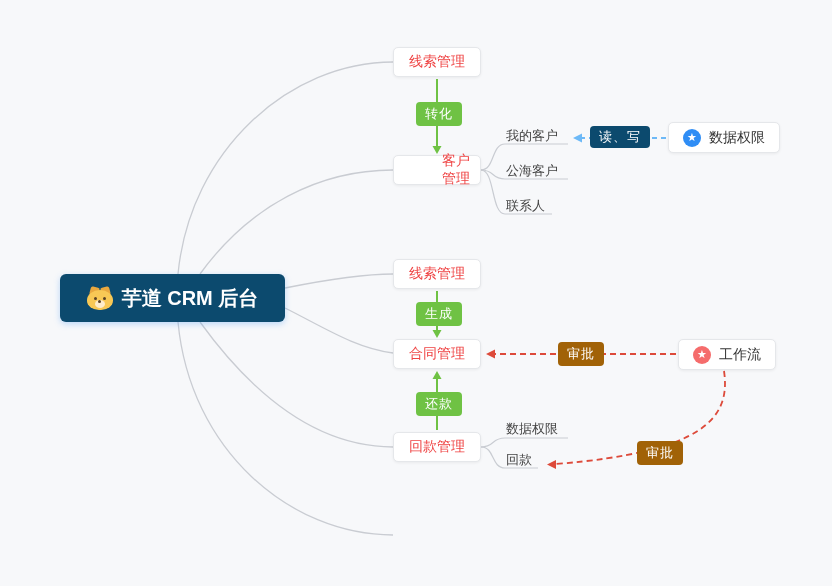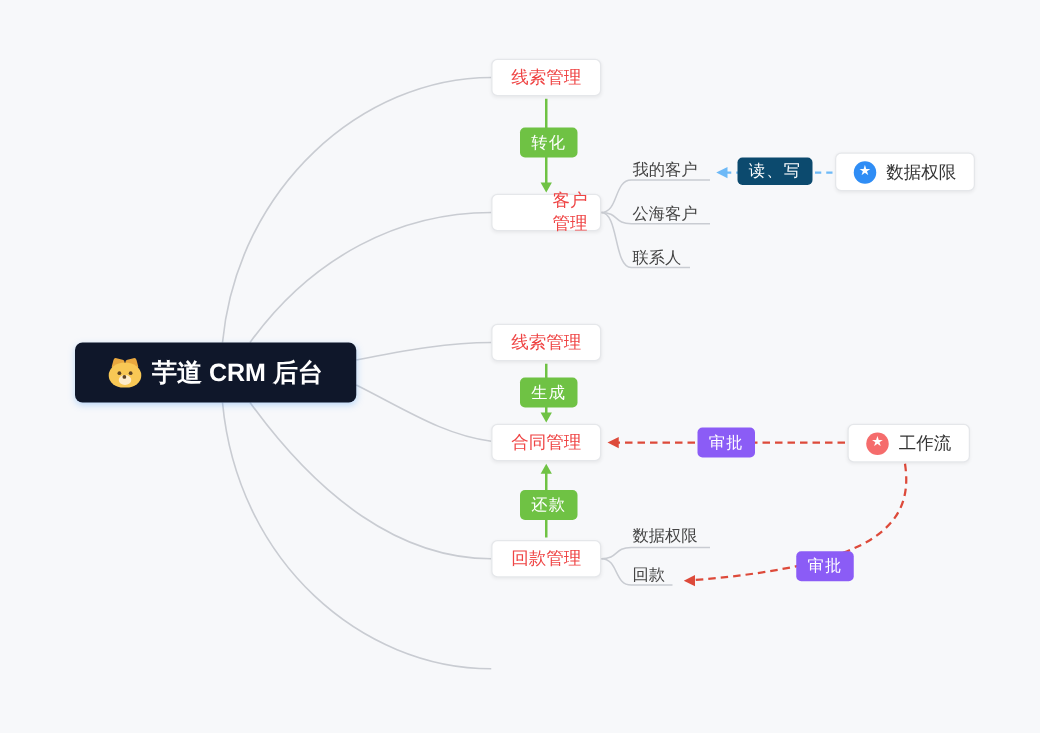--- a/index.html
+++ b/index.html
@@ -4,21 +4,21 @@
 <style>
   html,body { margin:0; padding:0; background:#f7f8fa; }
   .canvas {
     position:relative; width:832px; height:586px; background:#f7f8fa;
     font-family:"Liberation Sans","DejaVu Sans",sans-serif; overflow:hidden;
   }
   svg.wires { position:absolute; left:0; top:0; width:832px; height:586px; }
 
   .root-node {
     position:absolute; left:60px; top:274px; width:225px; height:48px;
-    background:#0f172a; border-radius:6px; display:flex; align-items:center;
+    background:#0c4a6e; border-radius:6px; display:flex; align-items:center;
     justify-content:center; gap:9px; color:#fff; font-size:20px; font-weight:600;
     box-shadow:0 2px 6px rgba(74,155,246,.35); box-sizing:border-box;
   }
 
   .topic {
     position:absolute; width:88px; height:30px; background:#fff;
     border:1px solid #e5e7ea; border-radius:5px;
     box-shadow:0 1px 3px rgba(0,0,0,.06);
     display:flex; align-items:center; justify-content:center;
     font-size:14px; color:#ef4444; box-sizing:border-box;
@@ -36,21 +36,21 @@
   .circle-icon.blue { background:#2f8df5; }
   .circle-icon.pink { background:#f56c6c; }
 
   .badge {
     position:absolute; height:24px; padding:0 9px; border-radius:4px; color:#fff;
     font-size:13px; display:flex; align-items:center; justify-content:center;
     letter-spacing:1px; box-sizing:border-box; white-space:nowrap;
   }
   .badge.green { background:#6fc244; }
   .badge.blue  { background:#0c4a6e; height:22px; }
-  .badge.red   { background:#8b5cf6; }
+  .badge.red   { background:#a16207; }
 
   .subitem { position:absolute; font-size:13px; color:#444; white-space:nowrap; }
 
   
   .dog-icon { position:relative; width:26px; height:24px; flex:0 0 auto; }
   .dog-ear { position:absolute; width:9px; height:9px; background:#e9a83f; border-radius:2px; top:1px; }
   .dog-ear.left  { left:3px;  transform:rotate(15deg); }
   .dog-ear.right { right:3px; transform:rotate(-15deg); }
   .dog-face { position:absolute; left:0; top:4px; width:26px; height:20px; background:#f8c855; border-radius:50% 50% 46% 46%; }
   .dog-eye { position:absolute; width:3px; height:3px; background:#5b4224; border-radius:50%; top:11px; }

